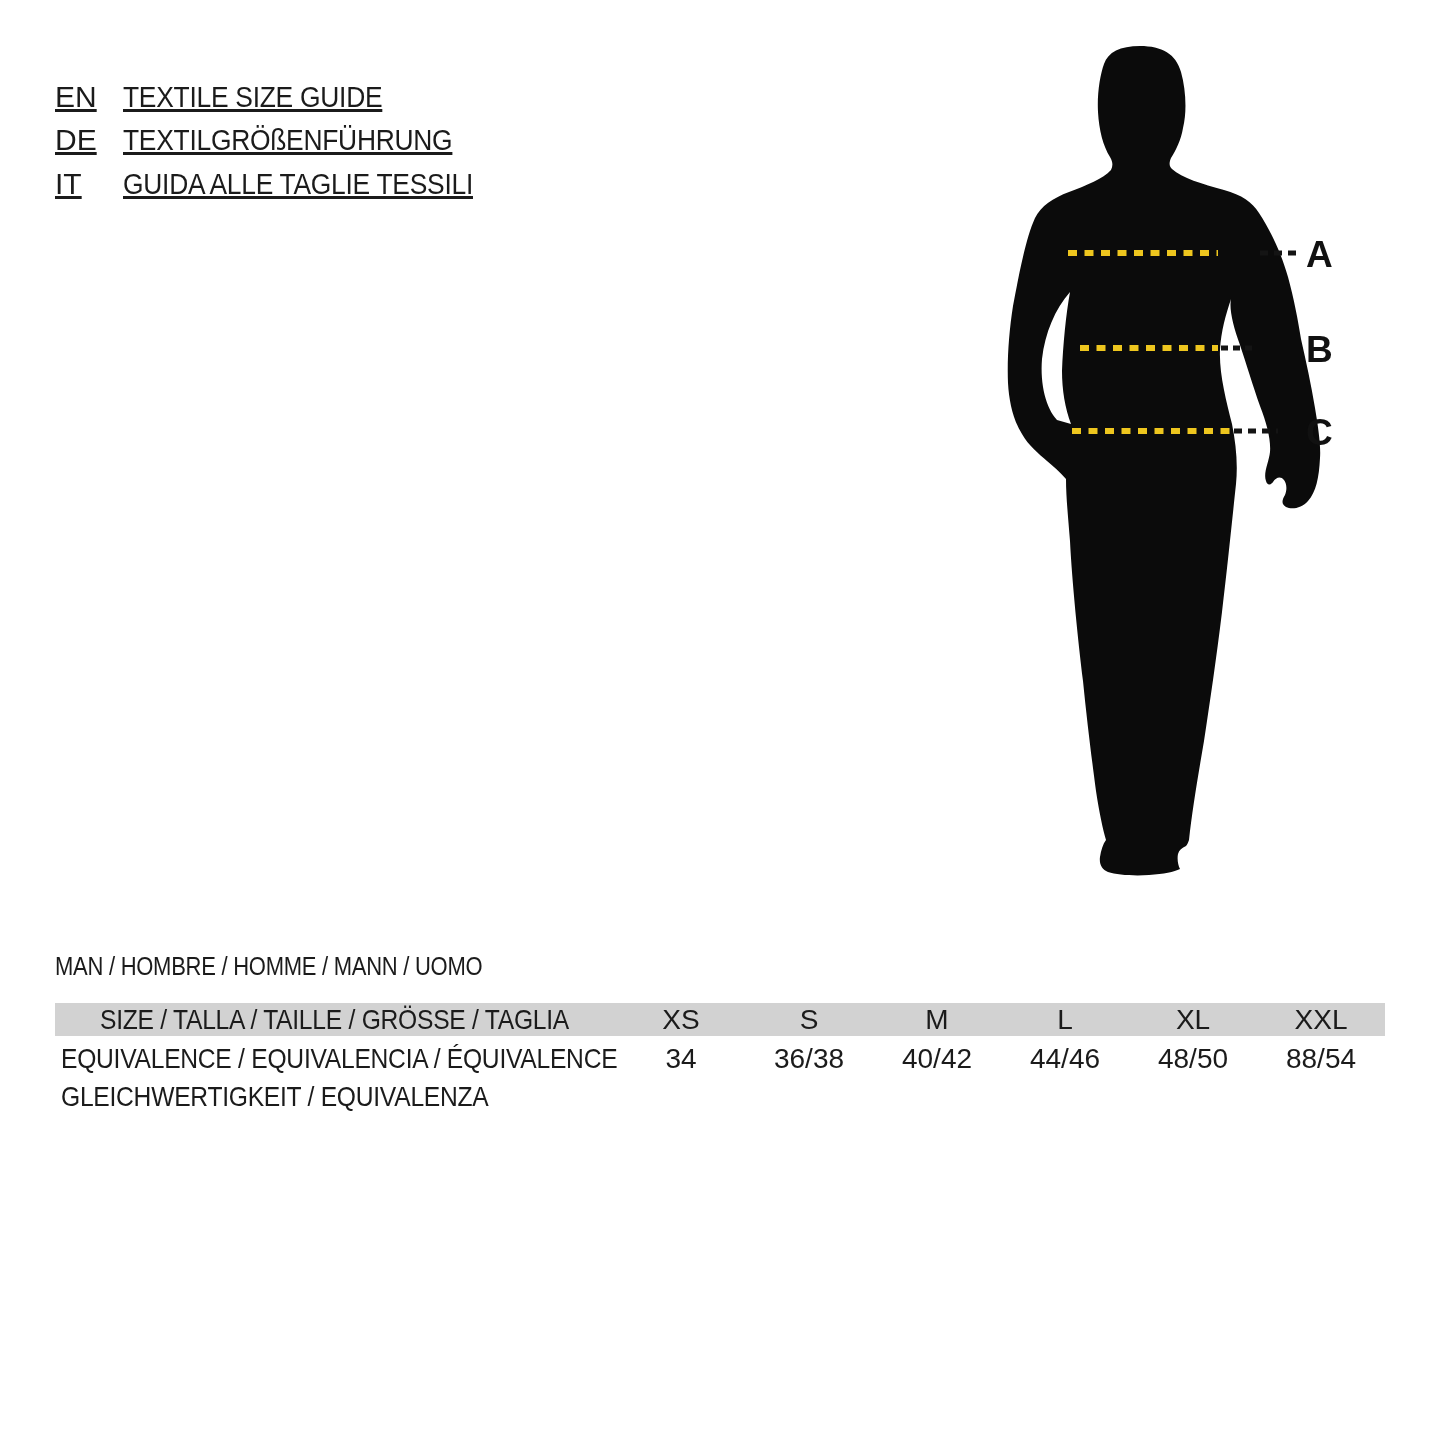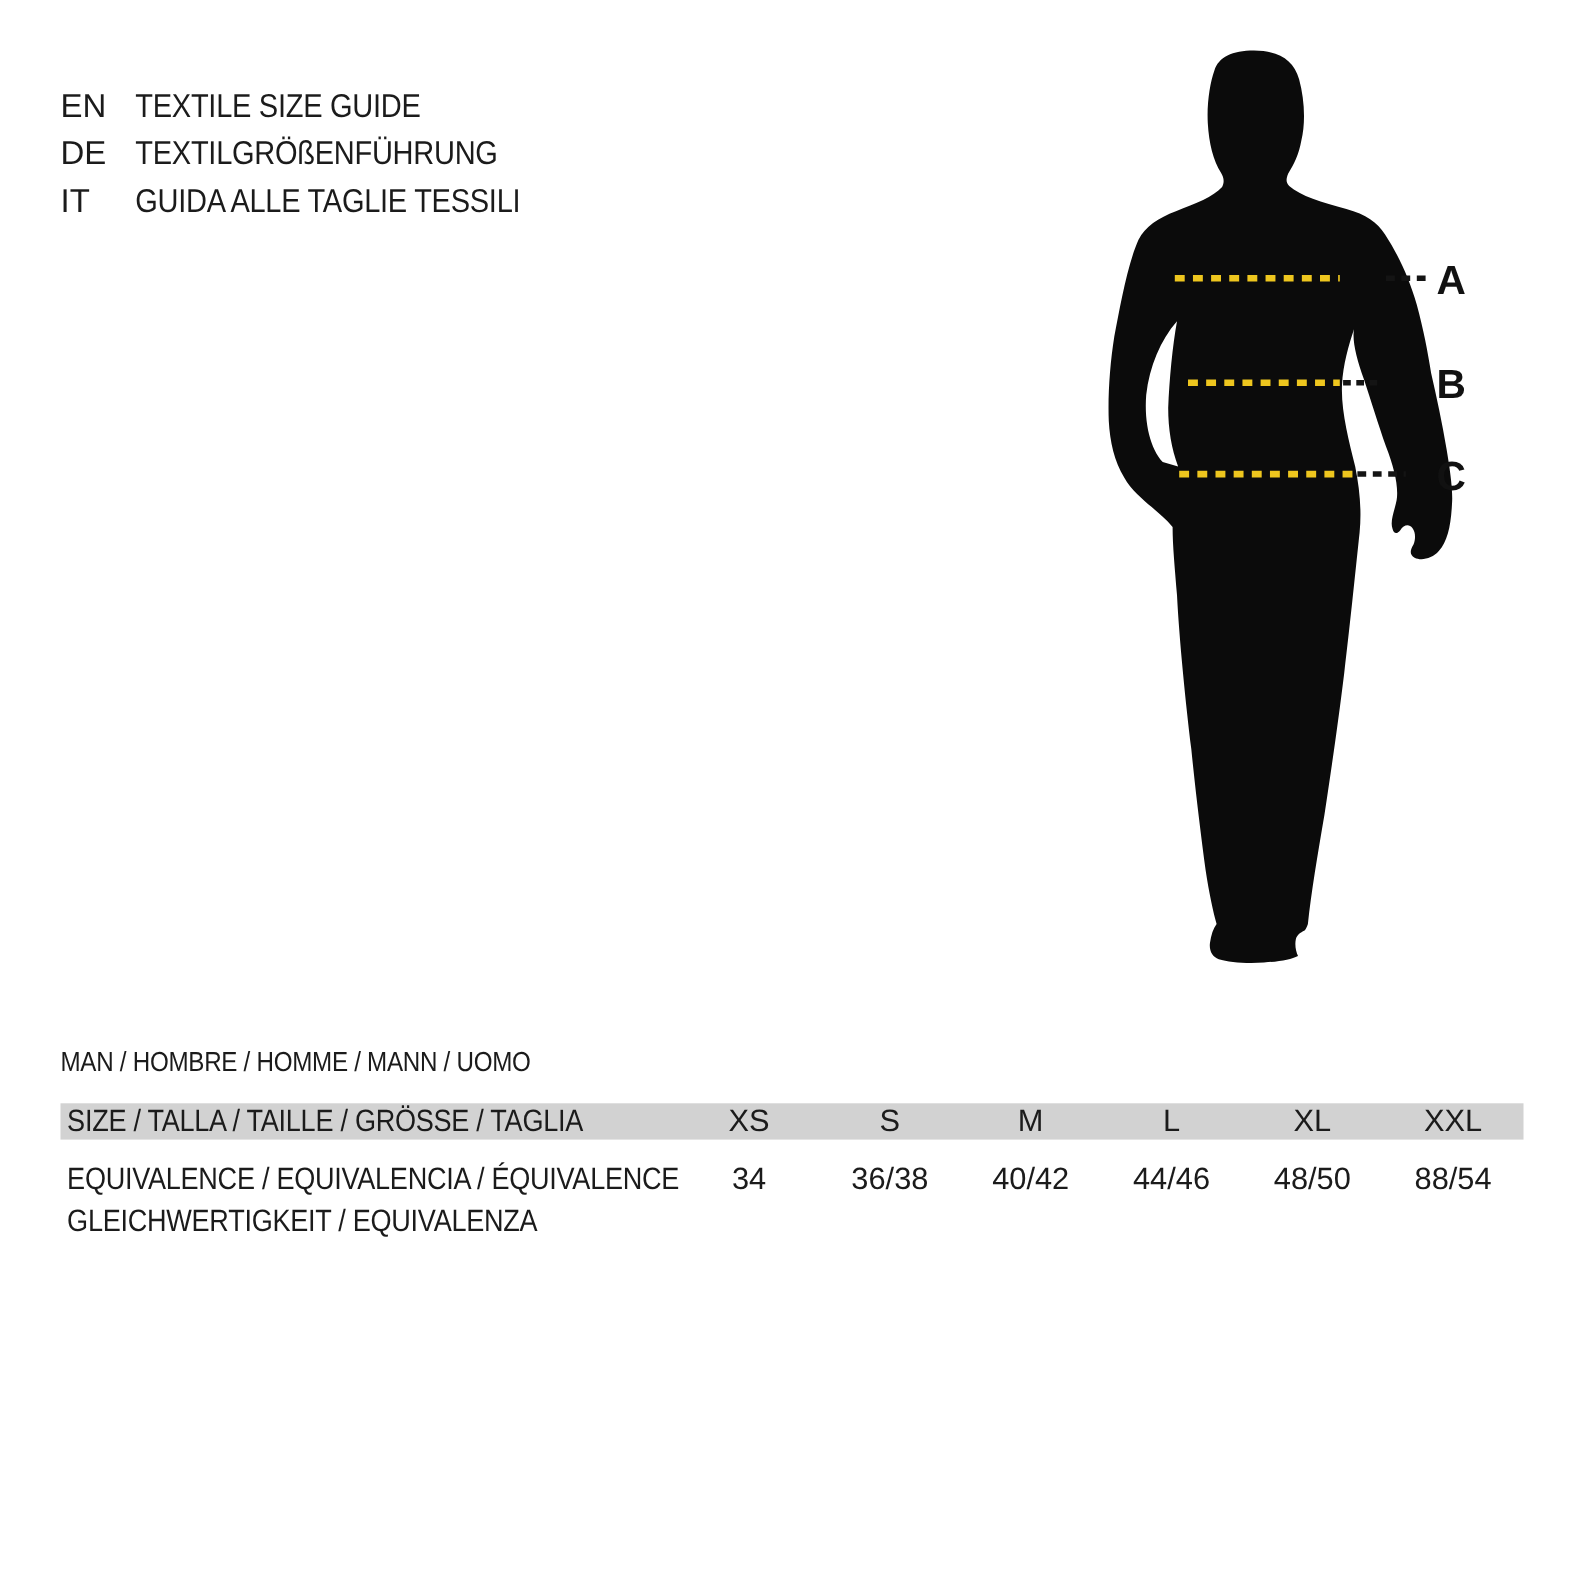--- a/index.html
+++ b/index.html
@@ -17,21 +17,21 @@
     transform:scaleX(0.88);
     transform-origin:0 50%;
     white-space:nowrap;
     letter-spacing:-0.3px;
   }
   
   .langs {
     position:absolute; left:55px; top:75px;
     font-size:30px; line-height:43.3px;
   }
-  .lang-row { display:flex; }
+  .lang-row { display:flex;text-decoration:underline; }
   .lang-code { width:68px; flex:none; }
   
   .figure-svg { position:absolute; left:980px; top:30px; }
   .measure-label {
     position:absolute; left:1306px;
     font-size:37px; font-weight:bold; line-height:37px;
     color:#111111;
   }
   .measure-label.a { top:236px; }
   .measure-label.b { top:331px; }
@@ -39,26 +39,26 @@
   
   .section-title {
     position:absolute; left:55px; top:952px;
     font-size:25px;
   }
   .size-table {
     position:absolute; left:55px; top:1003px;
     width:1330px; font-size:28px;
   }
   .t-header {
-    display:flex; 
-    height:33px; background:#d2d2d2;
+    display:flex; align-items:center;
+    height:33px; background:#d2d2d2;padding-left:39px;
   }
   .t-label-cell { flex:1 1 auto; padding-left:6px; min-width:0; }
   .t-size-cell { flex:0 0 128px; text-align:center; }
-  .t-body { display:flex; padding-top:17px; }
+  .t-body { display:flex; padding-top:4px; }
   .t-body .t-label-cell { line-height:38px; }
   .t-body .t-size-cell { line-height:38px; }
 </style>
 </head>
 <body>
 
 <div class="canvas">
 
   <div class="langs">
     <div class="lang-row">

